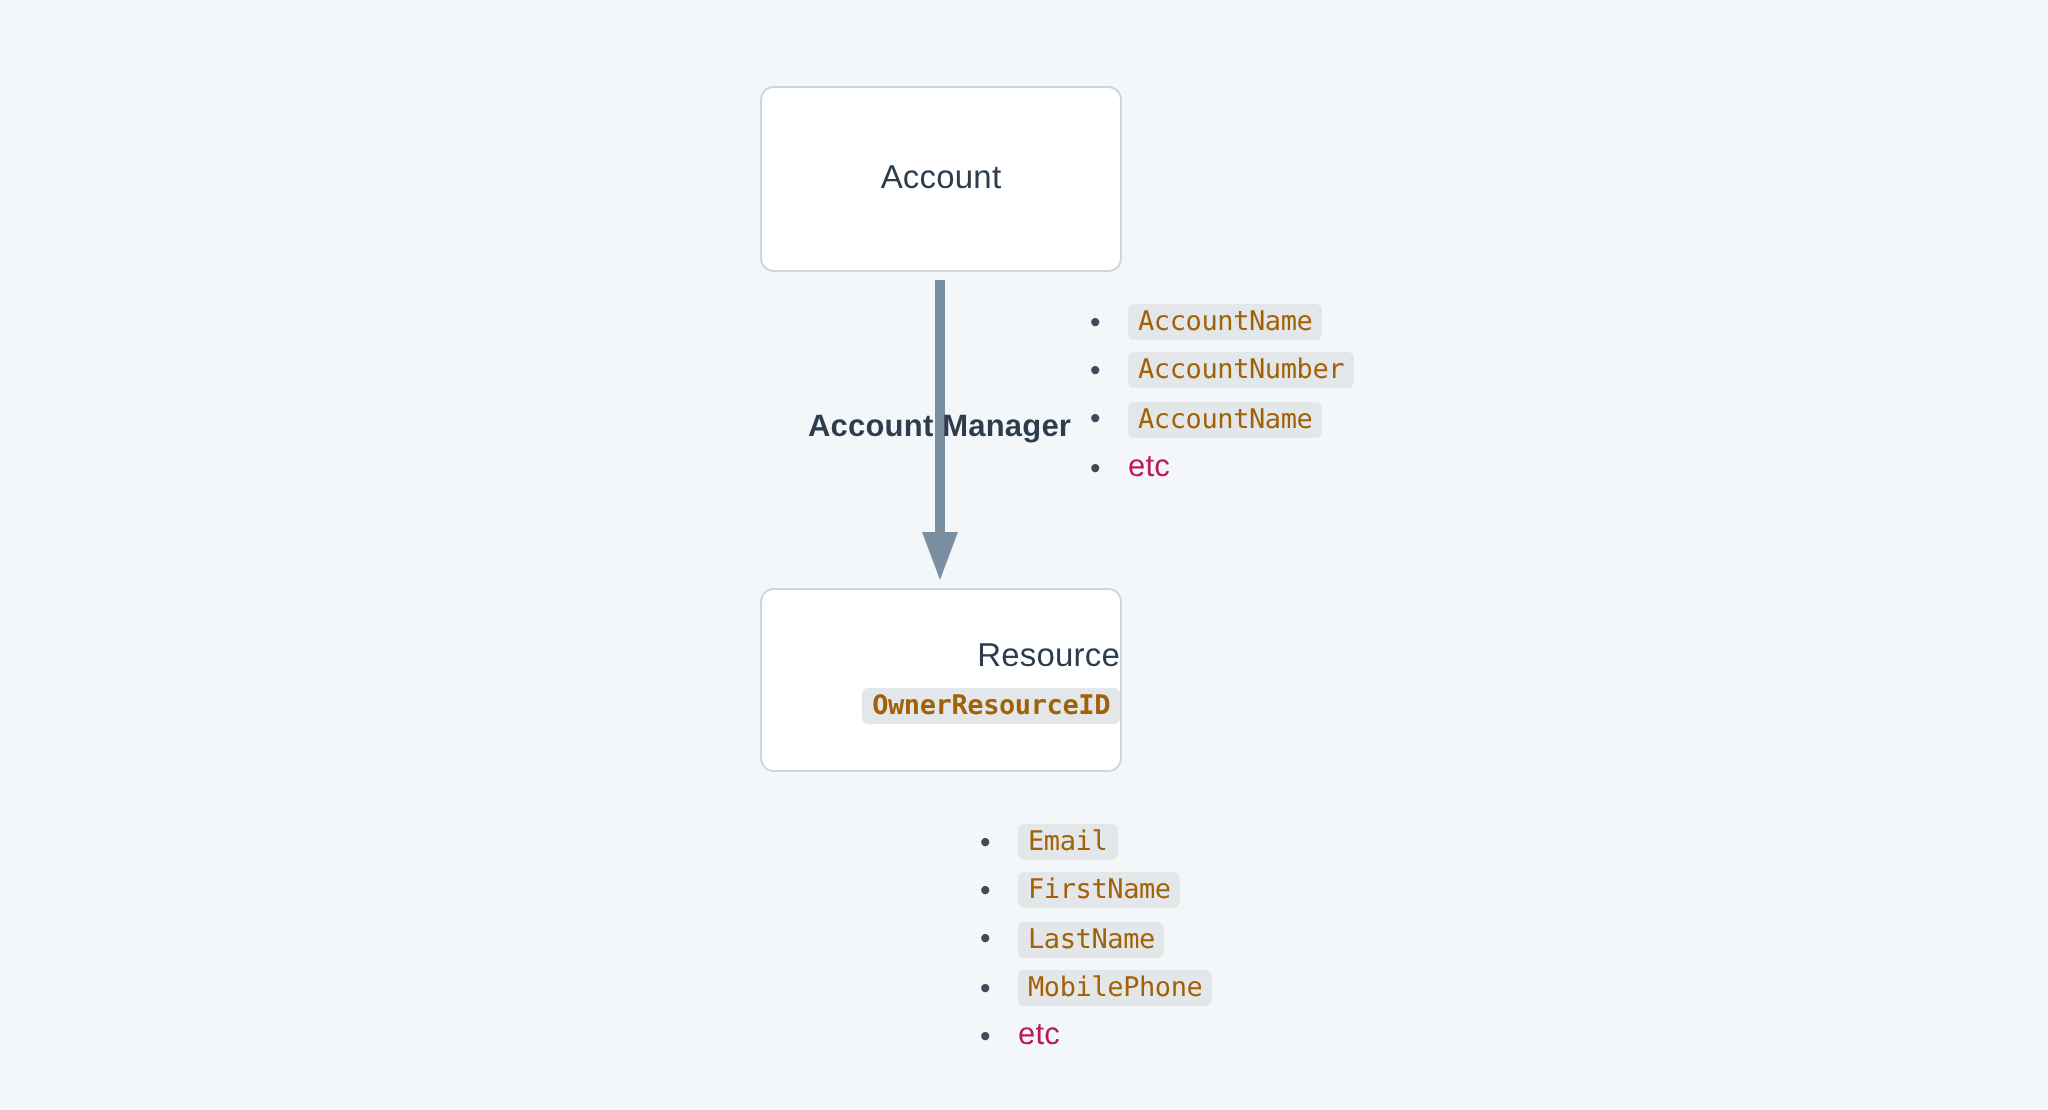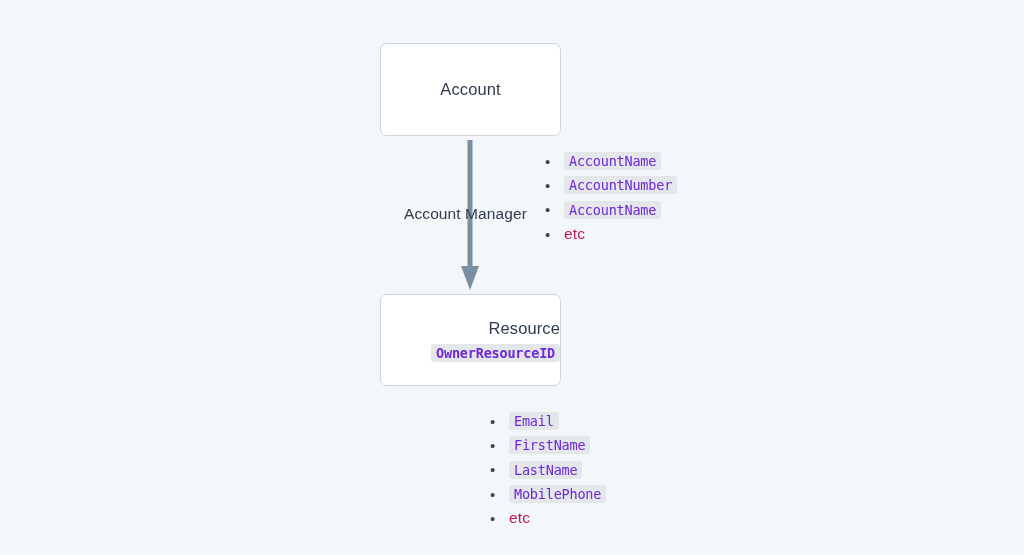--- a/index.html
+++ b/index.html
@@ -49,21 +49,21 @@
     font-size: 16.5px;
     color: #2e3d4d;
     letter-spacing: 0.1px;
     line-height: 1.25;
   }
 
   
   .code-chip {
     font-family: "DejaVu Sans Mono", "Liberation Mono", monospace;
     font-size: 13.5px;
-    color: #6d28d9;
+    color: #a16207;
     background: #e4e7e9;
     border-radius: 3px;
     padding: 1px 5px;
     white-space: nowrap;
     letter-spacing: -0.2px;
   }
   #resource-box .code-chip {
     margin-top: 6px;
     font-weight: bold;
   }
@@ -79,20 +79,21 @@
 
   
   #relationship-label {
     position: absolute;
     left: 404px;
     top: 205px;
     font-size: 15.5px;
     color: #2e3d4d;
     white-space: nowrap;
     letter-spacing: 0.1px;
+    font-weight: bold;
   }
 
   
   .attr-list {
     position: absolute;
     margin: 0;
     padding: 0;
     list-style: none;
   }
   #account-attrs {

